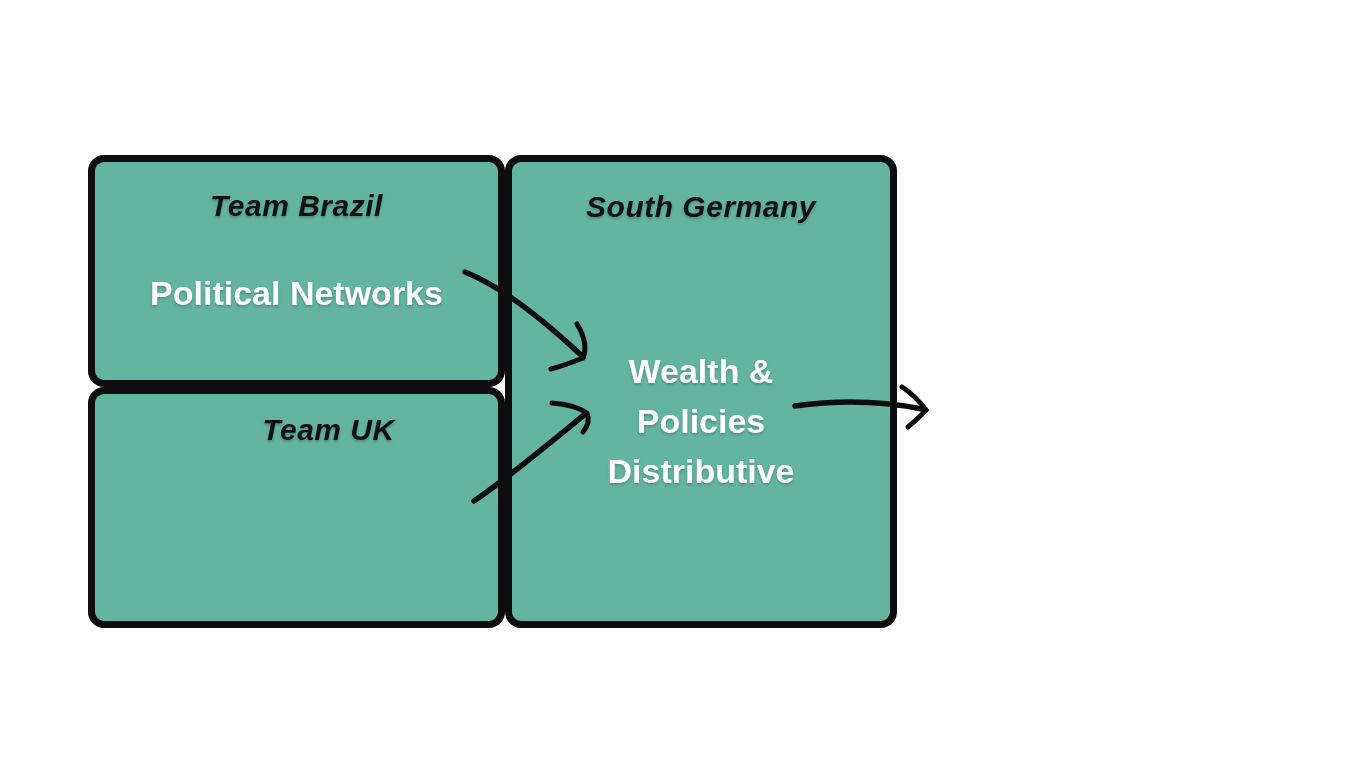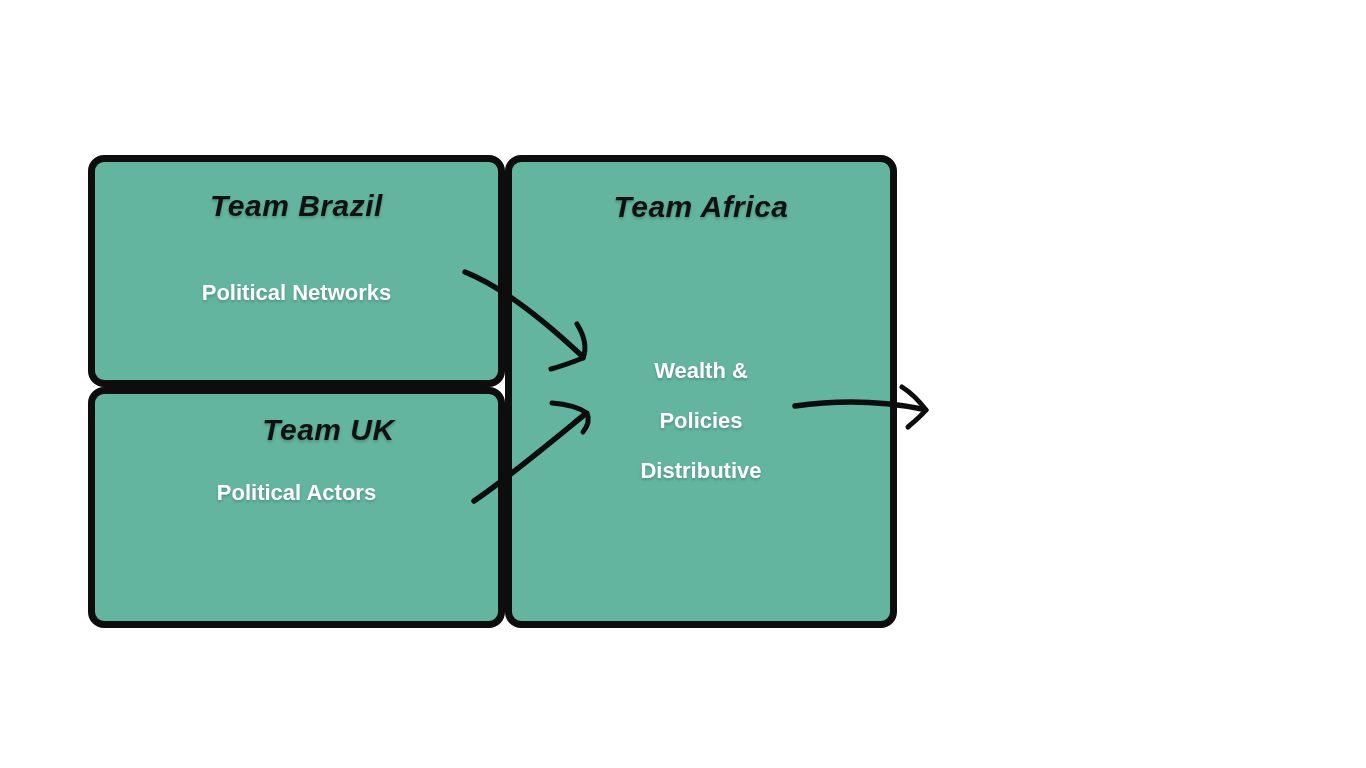--- a/index.html
+++ b/index.html
@@ -32,21 +32,21 @@
     text-align:center;
     font-size:30px;font-weight:bold;font-style:italic;
     color:var(--title-text);
     line-height:42px;
     text-shadow:0 2px 3px rgba(0,0,0,0.22);
     letter-spacing:0.5px;
   }
   .box-body{
     position:absolute;left:0;width:100%;
     text-align:center;
-    font-size:22px;font-weight:bold;
+    font-size:34px;font-weight:bold;
     color:var(--body-text);
     line-height:50px;
     text-shadow:0 2px 3px rgba(0,0,0,0.20);
   }
   .box-body span{display:block;}
 
   .box-brazil .box-title{top:23px;}
   .box-brazil .box-body{top:106px;}
 
   .box-uk .box-title{top:15px;margin-left:32px;}
@@ -80,26 +80,25 @@
   <div class="box box-brazil">
     <div class="box-title">Team Brazil</div>
     <div class="box-body">
       <span>Political Networks</span>
     </div>
   </div>
 
   <div class="box box-uk">
     <div class="box-title">Team UK</div>
     <div class="box-body">
-      <span>Political Actors</span>
     </div>
   </div>
 
   <div class="box box-germany">
-    <div class="box-title">Team Africa</div>
+    <div class="box-title">South Germany</div>
     <div class="box-body">
       <span>Wealth &amp;</span>
       <span>Policies</span>
       <span>Distributive</span>
     </div>
   </div>
 
 
   <svg class="arrows" width="1366" height="768" viewBox="0 0 1366 768" aria-hidden="true">
 

